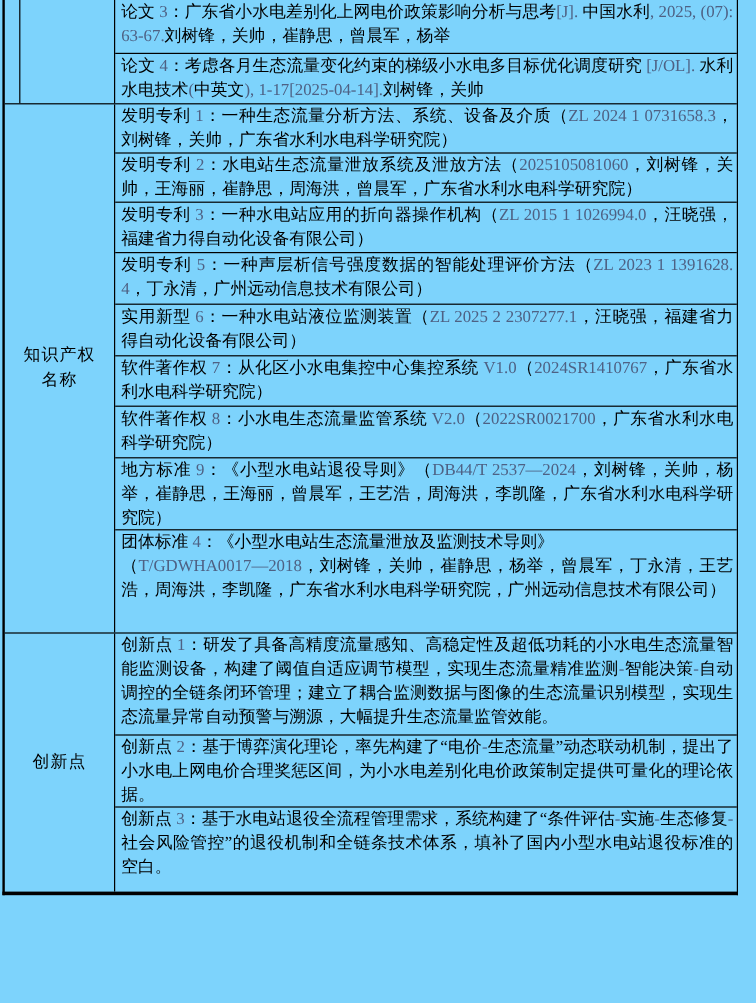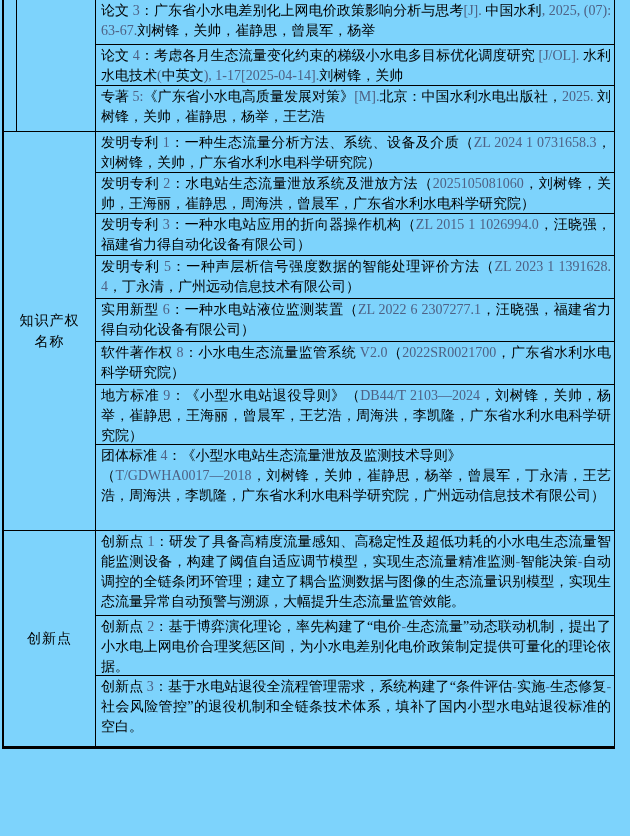--- a/index.html
+++ b/index.html
@@ -66,50 +66,50 @@
     <div class="tsec sec-a">
       <div class="spacer-col"></div>
       <div class="header-col"></div>
       <div class="rows-col">
         <div class="trow" style="height:45px">
           <div class="cell">论文<span class="latin"> 3</span>：广东省小水电差别化上网电价政策影响分析与思考<span class="latin">[J]. </span>中国水利<span class="latin">, 2025, (07): 63-67.</span>刘树锋，关帅，崔静思，曾晨军，杨举</div>
         </div>
         <div class="trow" style="height:41px">
           <div class="cell">论文<span class="latin"> 4</span>：考虑各月生态流量变化约束的梯级小水电多目标优化调度研究<span class="latin"> [J/OL]. </span>水利水电技术<span class="latin">(</span>中英文<span class="latin">), 1-17[2025-04-14].</span>刘树锋，关帅</div>
         </div>
-        <div class="trow" style="height:45px">
-          <div class="cell">专著<span class="latin"> 5:</span>《广东省小水电高质量发展对策》<span class="latin">[M].</span>北京：中国水利水电出版社，<span class="latin">2025. </span>刘树锋，关帅，崔静思，杨举，王艺浩</div>
-        </div>
       </div>
     </div>
 
     <div class="tsec sec-b bordered">
       <div class="header-col">知识产权
 名称</div>
       <div class="rows-col">
         <div class="trow" style="height:41px">
           <div class="cell">发明专利<span class="latin"> 1</span>：一种生态流量分析方法、系统、设备及介质（<span class="latin">ZL 2024 1 0731658.3</span>，刘树锋，关帅，广东省水利水电科学研究院）</div>
         </div>
         <div class="trow" style="height:41px">
           <div class="cell">发明专利<span class="latin"> 2</span>：水电站生态流量泄放系统及泄放方法（<span class="latin">2025105081060</span>，刘树锋，关帅，王海丽，崔静思，周海洪，曾晨军，广东省水利水电科学研究院）</div>
         </div>
         <div class="trow" style="height:42px">
           <div class="cell">发明专利<span class="latin"> 3</span>：一种水电站应用的折向器操作机构（<span class="latin">ZL 2015 1 1026994.0</span>，汪晓强，福建省力得自动化设备有限公司）</div>
         </div>
         <div class="trow" style="height:43px">
           <div class="cell">发明专利<span class="latin"> 5</span>：一种声层析信号强度数据的智能处理评价方法（<span class="latin">ZL 2023 1 1391628.4</span>，丁永清，广州远动信息技术有限公司）</div>
         </div>
         <div class="trow" style="height:43px">
-          <div class="cell">实用新型<span class="latin"> 6</span>：一种水电站液位监测装置（<span class="latin">ZL 2022 6 2307277.1</span>，汪晓强，福建省力得自动化设备有限公司）</div>
+          <div class="cell">实用新型<span class="latin"> 6</span>：一种水电站液位监测装置（<span class="latin">ZL 2025 2 2307277.1</span>，汪晓强，福建省力得自动化设备有限公司）</div>
+        </div>
+        <div class="trow" style="height:42px">
+          <div class="cell">软件著作权<span class="latin"> 7</span>：从化区小水电集控中心集控系统<span class="latin"> V1.0</span>（<span class="latin">2024SR1410767</span>，广东省水利水电科学研究院）</div>
         </div>
         <div class="trow" style="height:43px">
           <div class="cell">软件著作权<span class="latin"> 8</span>：小水电生态流量监管系统<span class="latin"> V2.0</span>（<span class="latin">2022SR0021700</span>，广东省水利水电科学研究院）</div>
         </div>
         <div class="trow" style="height:60px">
-          <div class="cell">地方标准<span class="latin"> 9</span>：《小型水电站退役导则》（<span class="latin">DB44/T 2103—2024</span>，刘树锋，关帅，杨举，崔静思，王海丽，曾晨军，王艺浩，周海洪，李凯隆，广东省水利水电科学研究院）</div>
+          <div class="cell">地方标准<span class="latin"> 9</span>：《小型水电站退役导则》（<span class="latin">DB44/T 2537—2024</span>，刘树锋，关帅，杨举，崔静思，王海丽，曾晨军，王艺浩，周海洪，李凯隆，广东省水利水电科学研究院）</div>
         </div>
         <div class="trow" style="height:85px">
           <div class="cell">团体标准<span class="latin"> 4</span>：《小型水电站生态流量泄放及监测技术导则》
 （<span class="latin">T/GDWHA0017—2018</span>，刘树锋，关帅，崔静思，杨举，曾晨军，丁永清，王艺浩，周海洪，李凯隆，广东省水利水电科学研究院，广州远动信息技术有限公司）</div>
         </div>
       </div>
     </div>
 
     <div class="tsec sec-c bordered">
       <div class="header-col">创新点</div>

